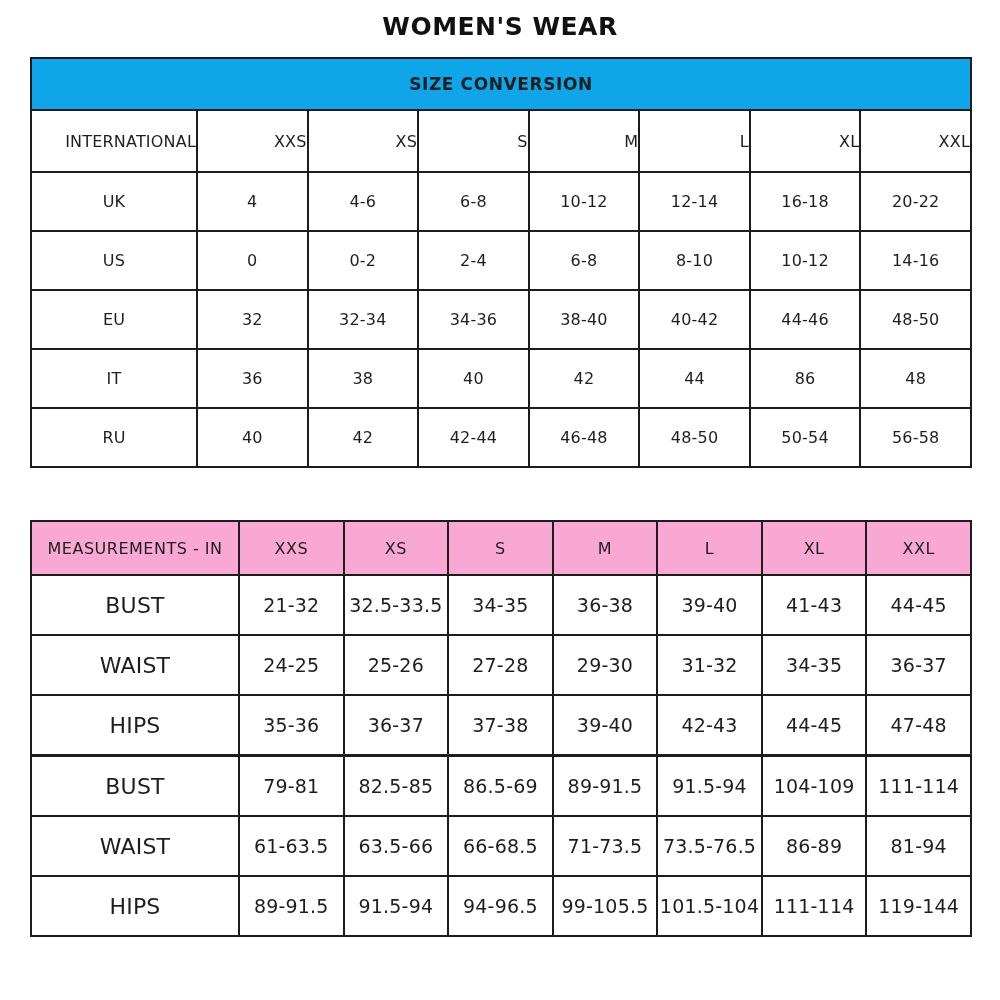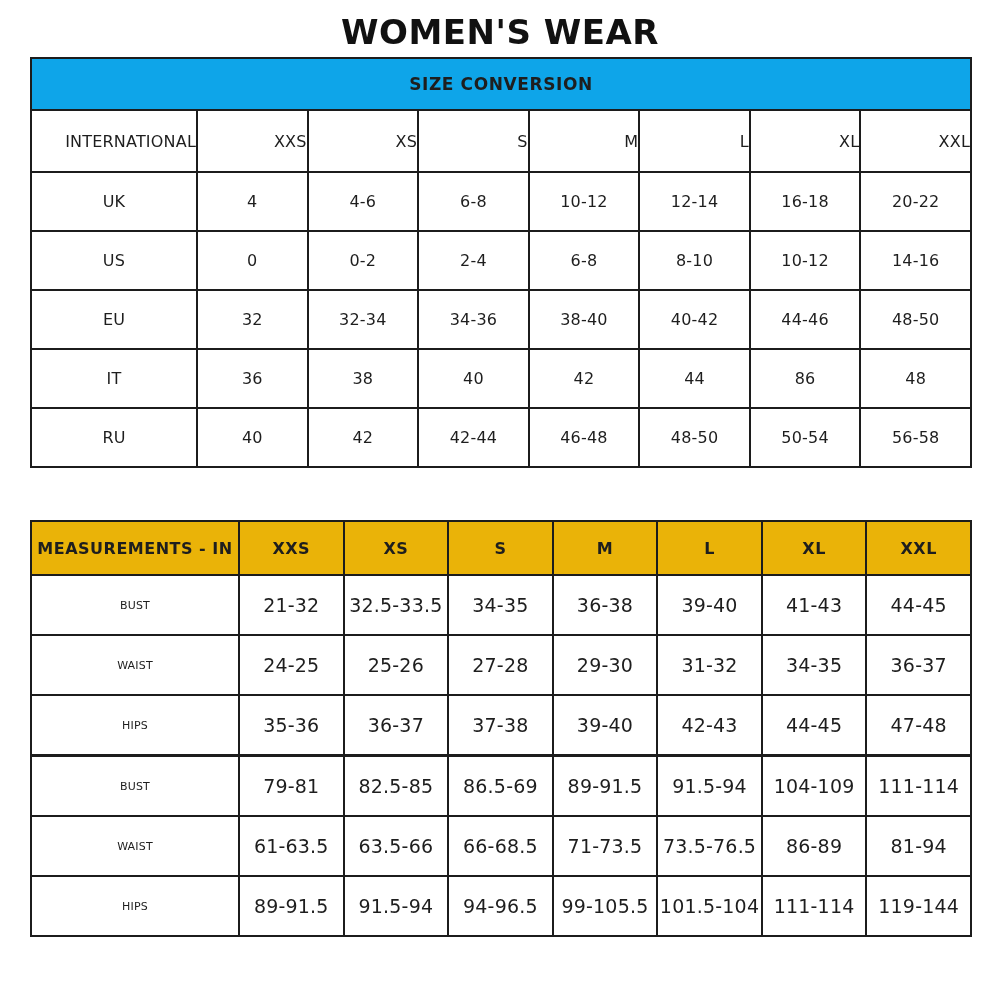--- a/index.html
+++ b/index.html
@@ -2,21 +2,21 @@
 <html><head>
 <meta charset="utf-8">
 <style>
   html,body{margin:0;padding:0;}
   body{
     width:1000px;height:1000px;background:#ffffff;position:relative;
     font-family:"DejaVu Sans",sans-serif;color:#1e1e1e;
   }
   .page-title{
     position:absolute;top:12px;left:0;width:1000px;text-align:center;
-    font-size:34px;font-weight:700;letter-spacing:0.5px;color:#111111;
+    font-size:25px;font-weight:700;letter-spacing:0.5px;color:#111111;
   }
   table.tbl{
     position:absolute;left:30px;width:942px;border-collapse:collapse;
     table-layout:fixed;
   }
   table.tbl td{
     border:2px solid #1c1c1c;text-align:center;vertical-align:middle;
     padding:0;font-size:16px;font-weight:500;letter-spacing:0.2px;
   }
   
@@ -25,25 +25,25 @@
   tr.band td{
     background:#0ea5e9;font-weight:700;font-size:17px;height:50px;letter-spacing:0.6px;
   }
   #t1 tr.colrow td{height:60px;font-weight:500;text-align:right;}
   #t1 tr.datarow td{height:57px;}
   
   #t2{top:520px;}
   #t3{top:755px;}
   .mtbl col.lbl{width:208px;}
   .mtbl tr.mhdr td{
-    background:#eab308;font-weight:700;font-size:16px;height:52px;letter-spacing:0.5px;margin-left:26px;
+    background:#f9a8d4;font-weight:400;font-size:16px;height:52px;letter-spacing:0.5px;margin-left:26px;
   }
   #t3 tr.mhdr td{height:53px;}
   .mtbl tr.datarow td{height:58px;font-size:19px;}
-  .mtbl tr.datarow td.rowlbl{font-size:11px;}
+  .mtbl tr.datarow td.rowlbl{font-size:22px;}
 </style>
 </head>
 <body>
 
 <div class="page-title">WOMEN'S WEAR</div>
 
 <table class="tbl" id="t1">
   <colgroup>
     <col class="lbl">
       <col>

